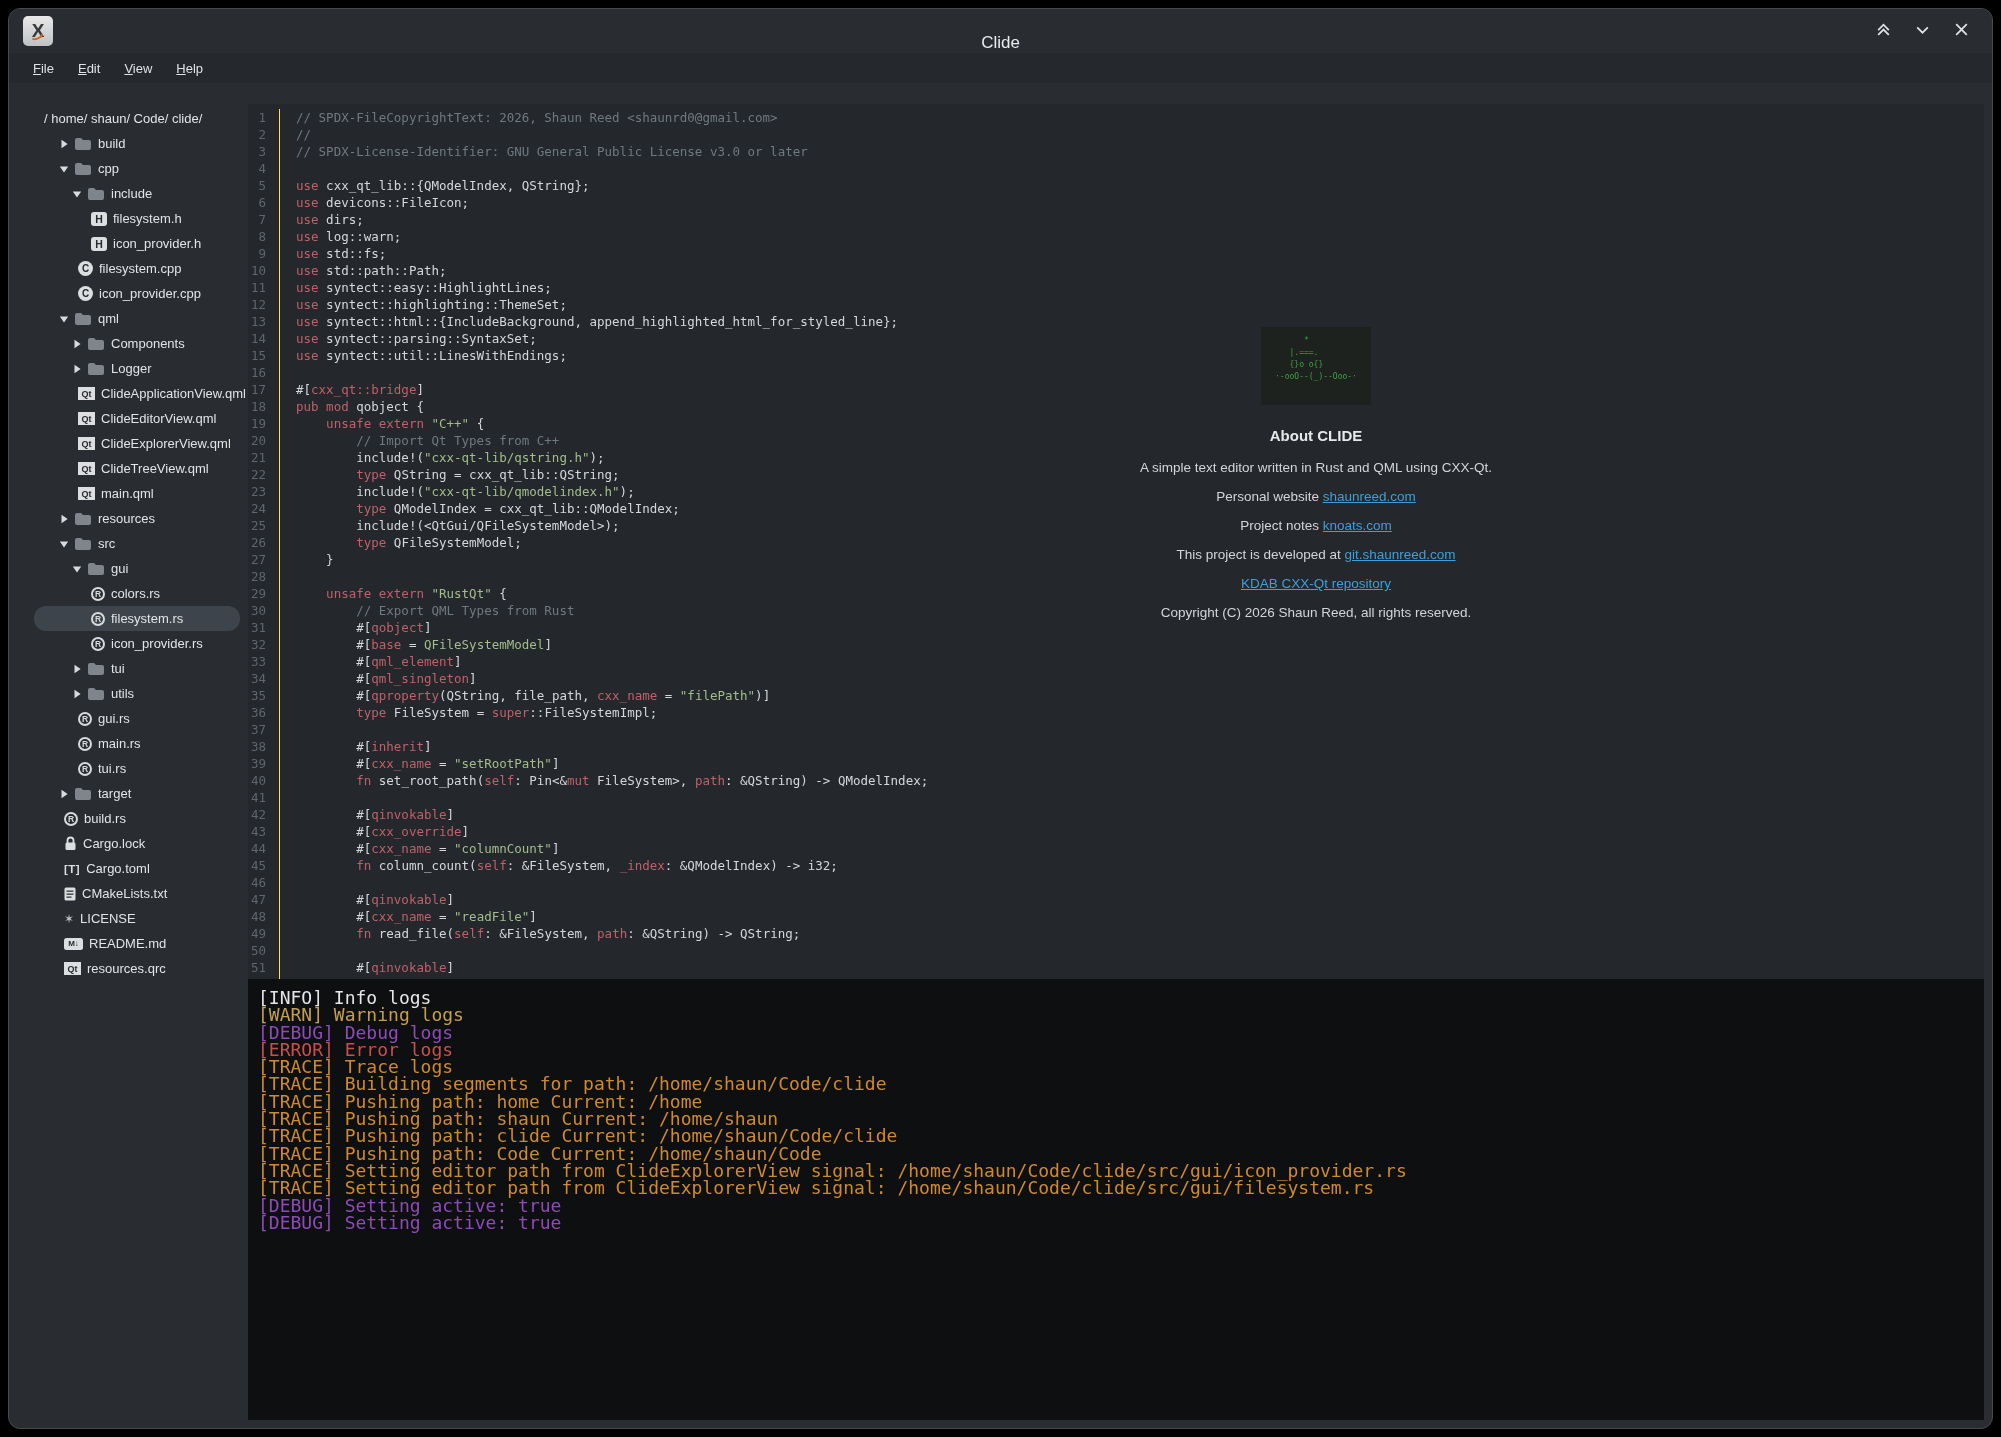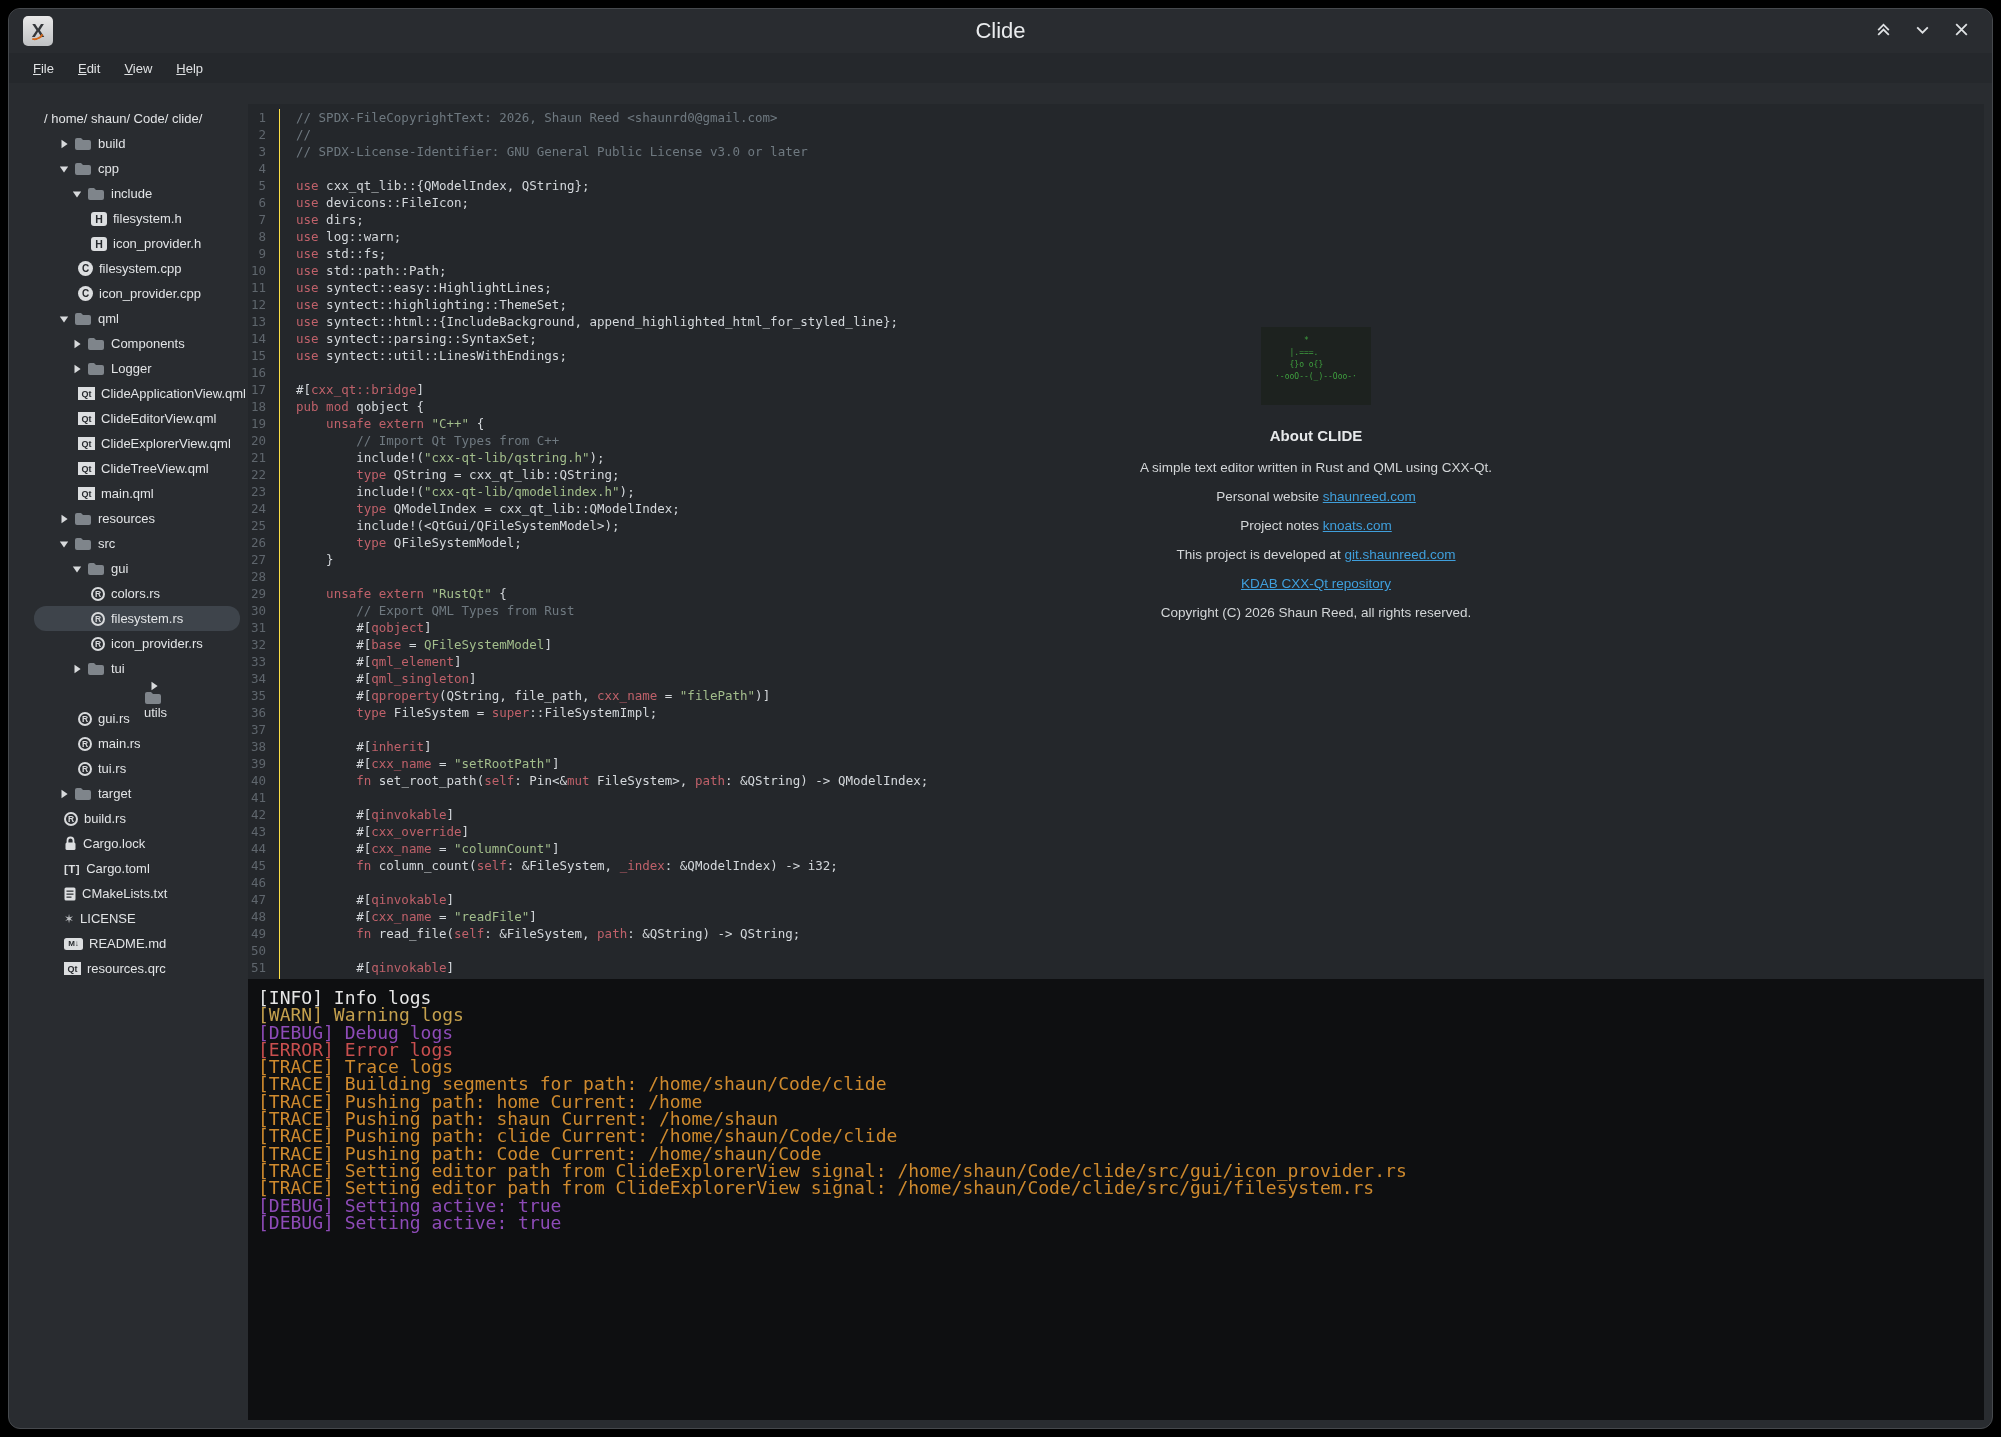--- a/index.html
+++ b/index.html
@@ -7,22 +7,22 @@
   #window { position:absolute; left:8px; top:8px; width:1985px; height:1421px;
     background:#292c30; border:1px solid #46494d; border-radius:12px; overflow:hidden; }
 
   
   #titlebar { position:absolute; left:0; top:0; right:0; height:44px; background:#292c30; }
   #app-icon { position:absolute; left:14px; top:7px; width:30px; height:30px; border-radius:5px;
     background:linear-gradient(#e9e9e9,#bfc1c3); display:flex; align-items:center; justify-content:center;
     font-weight:bold; font-size:19px; color:#35383b; }
   #app-icon .swoosh { position:absolute; left:4px; top:9px; width:17px; height:15px; border:2px solid transparent;
     border-bottom-color:#d2691e; border-radius:50%; transform:rotate(-24deg); }
-  #win-title { position:absolute; left:0; right:0; top:0; height:44px; line-height:44px; text-align:center;
-    color:#e9ebed; font-size:22px; }
+  #win-title { position:absolute; left:0; right:0; top:12px; height:44px; line-height:44px; text-align:center;
+    color:#e9ebed; font-size:17px; }
   #win-controls { position:absolute; right:22px; top:12px; display:flex; gap:22px; }
   #win-controls svg { display:block; }
 
   
   #menubar { position:absolute; left:0; top:44px; right:0; height:30px; background:#25282c;
     display:flex; align-items:center; padding-left:14px; gap:4px; }
   .menu-item { display:inline-block; color:#dfe1e3; font-size:13px; padding:3px 10px; cursor:default; }
   .menu-item::first-letter { text-decoration:underline; }
 
   
@@ -303,21 +303,21 @@
               <polygon points="2.5,0.8 8.6,5 2.5,9.2" fill="#d8dadc"></polygon>
             </svg>
           </span>
           <span class="ficon">
             <svg width="18" height="14" viewBox="0 0 18 14">
               <path d="M1 3 a2 2 0 0 1 2-2 h4 l2 2 h6 a2 2 0 0 1 2 2 v6 a2 2 0 0 1 -2 2 h-12 a2 2 0 0 1 -2-2 z" fill="#7f858b"></path>
             </svg>
           </span>
           <span>tui</span>
         </div>
-        <div class="tree-row" style="padding-left: 37px; flex-direction: column;">
+        <div class="tree-row" style="padding-left: 37px;">
           <span class="chev">
             <svg width="10" height="10" viewBox="0 0 10 10">
               <polygon points="2.5,0.8 8.6,5 2.5,9.2" fill="#d8dadc"></polygon>
             </svg>
           </span>
           <span class="ficon">
             <svg width="18" height="14" viewBox="0 0 18 14">
               <path d="M1 3 a2 2 0 0 1 2-2 h4 l2 2 h6 a2 2 0 0 1 2 2 v6 a2 2 0 0 1 -2 2 h-12 a2 2 0 0 1 -2-2 z" fill="#7f858b"></path>
             </svg>
           </span>

